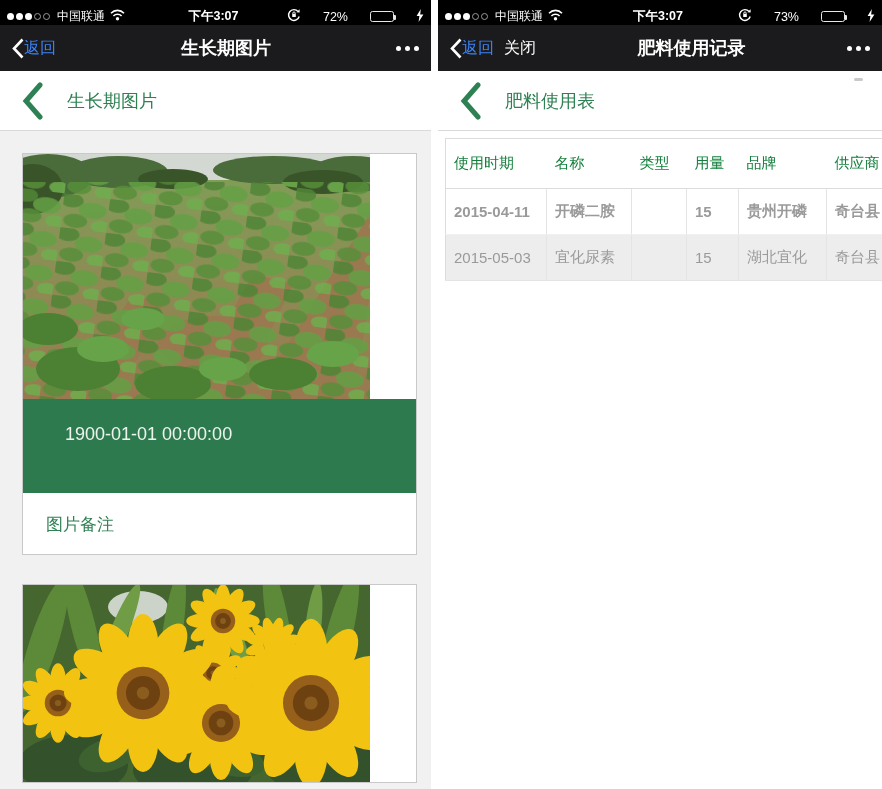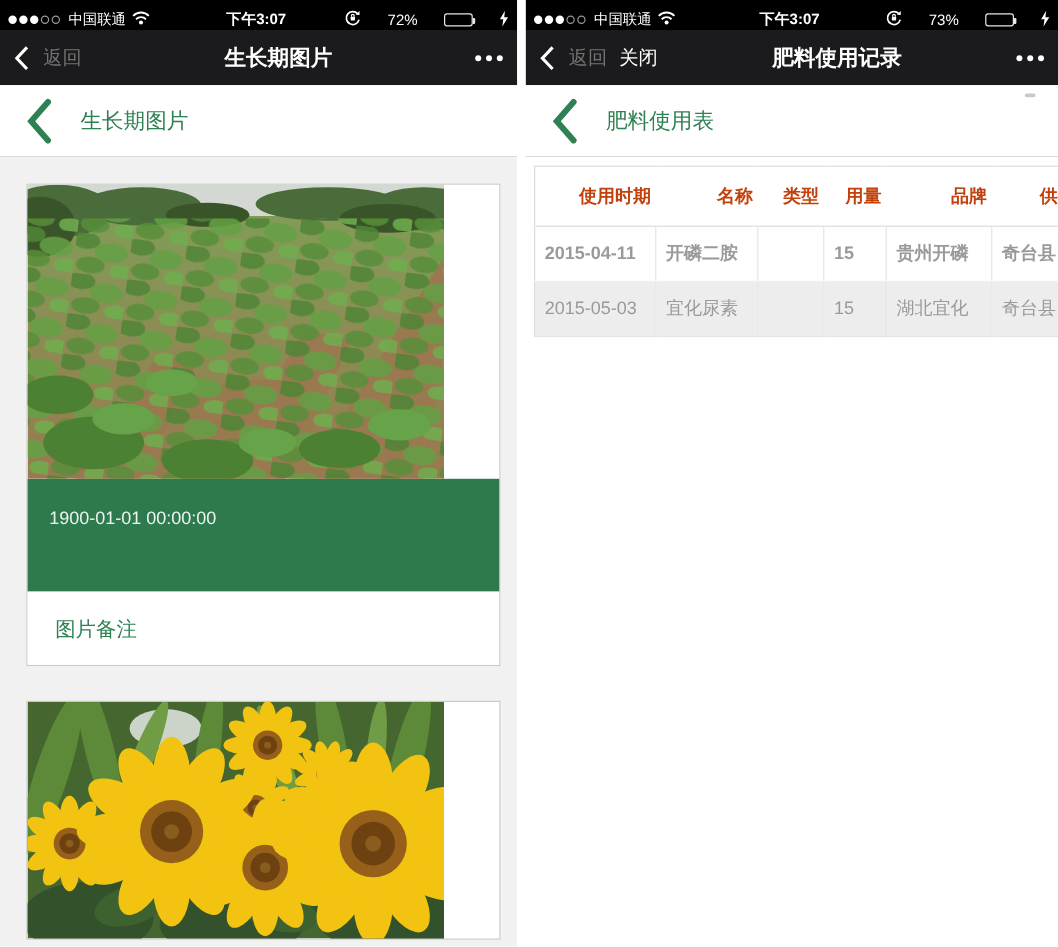--- a/index.html
+++ b/index.html
@@ -22,45 +22,45 @@
   .sb-right { margin-left:auto; display:flex; align-items:center; gap:22px; z-index:2; }
   .pct { font-size:12.5px; }
   .battery { position:relative; width:24px; height:11px; border:1px solid #e8e8e8; border-radius:2.5px; padding:1px; }
   .battery .fill { height:100%; background:#f5c617; border-radius:1px; }
   .battery .cap { position:absolute; right:-3px; top:3px; width:2px; height:5px; background:#e8e8e8;
                   border-radius:0 1px 1px 0; }
 
   
   .navbar { height:46px; background:#1b1b1d; color:#fff; display:flex; align-items:center;
             padding:0 12px; }
-  .nav-left { display:flex; align-items:center; gap:12px; font-size:16px; color:#737373; cursor:pointer; }
+  .nav-left { display:flex; align-items:center; gap:0; font-size:16px; color:#3b82f6; cursor:pointer; }
   .nav-close { margin-left:10px; font-size:16px; cursor:pointer; }
   .nav-title { flex:1; text-align:center; font-size:18px; font-weight:bold; white-space:nowrap; }
   .nav-menu { display:flex; gap:4px; align-items:center; cursor:pointer; padding:4px 0; }
   .nav-menu i { width:5px; height:5px; border-radius:50%; background:#fff; }
 
   
   .subheader { height:60px; background:#fff; border-bottom:1px solid #d9d9d9;
                display:flex; align-items:center; padding:0 0 0 22px; gap:24px; }
   .subheader .txt { color:#2e8152; font-size:18px; }
 
   
   #left-content { background:#f1f1f1; height:658px; padding-top:22px; }
   .photo-card { width:395px; margin-left:22px; background:#fff; border:1px solid #c9c9c9; }
   .photo-card + .photo-card { margin-top:29px; }
   .photo-wrap { font-size:0; background:#fff; }
-  .datebar { height:94px; background:#2d7a4e; color:#edf4ee; font-size:15px; padding:25px 0 0 18px; }
+  .datebar { height:94px; background:#2d7a4e; color:#edf4ee; font-size:18px; padding:25px 0 0 42px; }
   .remark { height:61px; background:#fff; color:#2e8152; font-size:17px; padding:20px 0 0 23px; }
 
   
   #right-content { background:#fff; height:658px; padding:7px 0 0 7px; position:relative; }
   table.fert { border-collapse:collapse; table-layout:fixed; width:470px;
                border-top:1px solid #dcdcdc; border-left:1px solid #dcdcdc; font-size:15px; }
-  table.fert th { height:50px; text-align:right; padding:0 4px 0 8px; color:#c2410c;
-                  font-weight:bold; border-bottom:1px solid #dcdcdc; background:#fff; white-space:nowrap; }
+  table.fert th { height:50px; text-align:left; padding:0 4px 0 8px; color:#15803d;
+                  font-weight:normal; border-bottom:1px solid #dcdcdc; background:#fff; white-space:nowrap; }
   table.fert td { height:46px; padding:0 4px 0 8px; color:#9a9a9a;
                   border-right:1px solid #e4e4e4; white-space:nowrap; overflow:hidden; }
   table.fert tr.r0 td { background:#fff; border-bottom:1px solid #f0f0f0;font-weight:bold; }
   table.fert tr.r1 td { background:#ededed; border-bottom:1px solid #e4e4e4; }
   .scroll-ind { position:absolute; top:78px; right:19px; width:9px; height:3px;
                 background:#c9c9c9; border-radius:2px; }
 </style>
 </head>
 <body>
 

